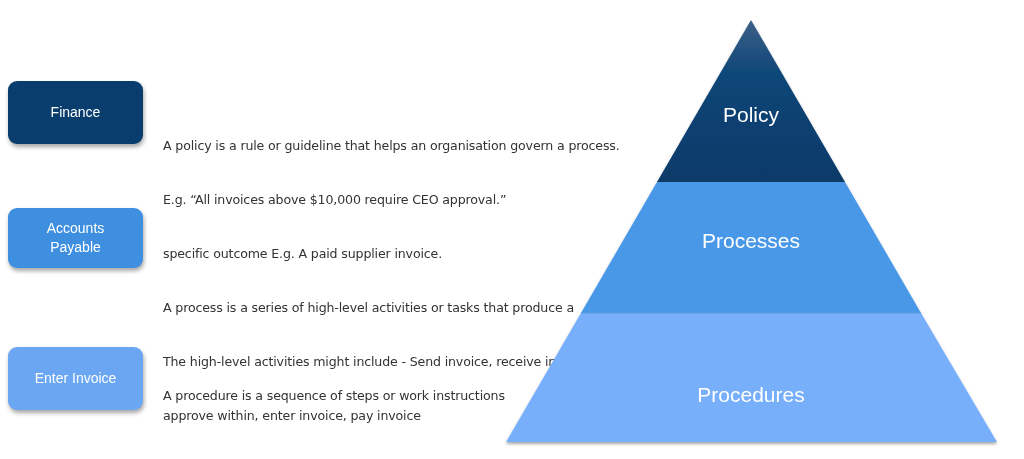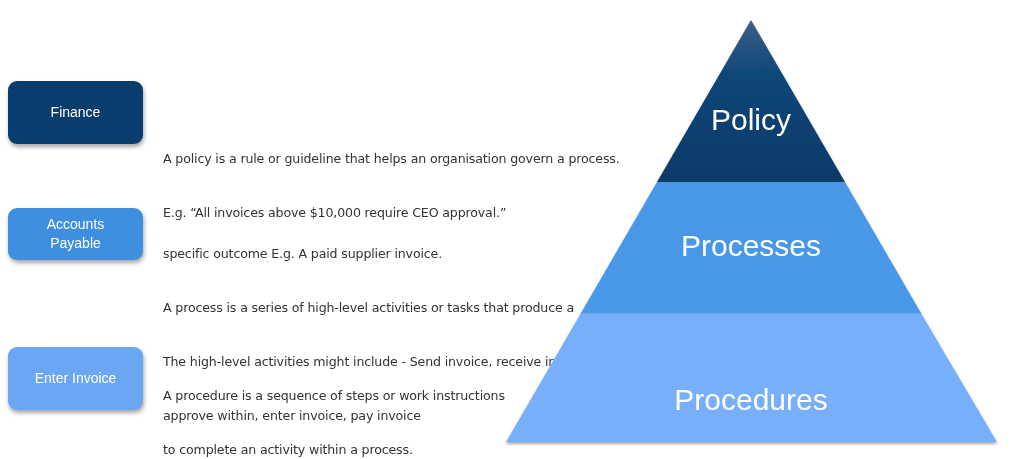--- a/index.html
+++ b/index.html
@@ -1,48 +1,47 @@
 <!DOCTYPE html>
 <html><head>
 <meta charset="utf-8">
 <style>
   html, body { margin:0; padding:0; }
   body { width:1024px; height:459px; background:#ffffff; position:relative; overflow:hidden; font-family:"Liberation Sans", sans-serif; }
   .box { position:absolute; left:8px; width:135px; border-radius:9px; color:#ffffff; font-size:14px; display:flex; align-items:center; justify-content:center; line-height:19px; box-shadow:1px 3px 4px rgba(0,0,0,0.35); }
   .desc { position:absolute; left:163px; font-family:"DejaVu Sans", sans-serif; font-size:12.6px; line-height:18px; color:#333333; white-space:pre; letter-spacing:-0.15px; }
   svg.pyr { position:absolute; left:0; top:0; }
-  .lvl { position:absolute; color:#ffffff; font-size:30px; text-align:center; width:300px; }
+  .lvl { position:absolute; color:#ffffff; font-size:21px; text-align:center; width:300px; }
 </style>
 </head>
 <body>
 
 <div class="box" style="top:81px;height:63px;background:#083d6e;">
   <span>Finance</span>
 </div>
-<div class="box" style="top:208px;height:52px;background:#3f8fe0;flex-direction:column;">
+<div class="box" style="top:208px;height:60px;background:#3f8fe0;flex-direction:column;">
   <span>Accounts</span>
   <span>Payable</span>
 </div>
 <div class="box" style="top:347px;height:63px;background:#6aa6f2;border-radius:9px;">
   <span>Enter Invoice</span>
 </div>
 
-<div class="desc" style="top:114px;">
+<div class="desc" style="top:101px;">
   <div>A policy is a rule or guideline that helps an organisation govern a process.</div>
   <div>E.g. “All invoices above $10,000 require CEO approval.”</div>
 </div>
 <div class="desc" style="top:209px;">
   <div>specific outcome E.g. A paid supplier invoice.</div>
   <div>A process is a series of high-level activities or tasks that produce a</div>
   <div>The high-level activities might include - Send invoice, receive invoice,</div>
   <div>approve within, enter invoice, pay invoice</div>
 </div>
 <div class="desc" style="top:351px;">
   <div>A procedure is a sequence of steps or work instructions</div>
-  <div>to complete an activity within a process.</div>
   
 </div>
 
 <svg class="pyr" width="1024" height="459">
   <defs>
     <linearGradient id="topg" x1="0" y1="0" x2="0" y2="1">
       <stop offset="0" stop-color="#3d5f87"></stop>
       <stop offset="0.35" stop-color="#0b4678"></stop>
       <stop offset="1" stop-color="#093a68"></stop>
     </linearGradient>

